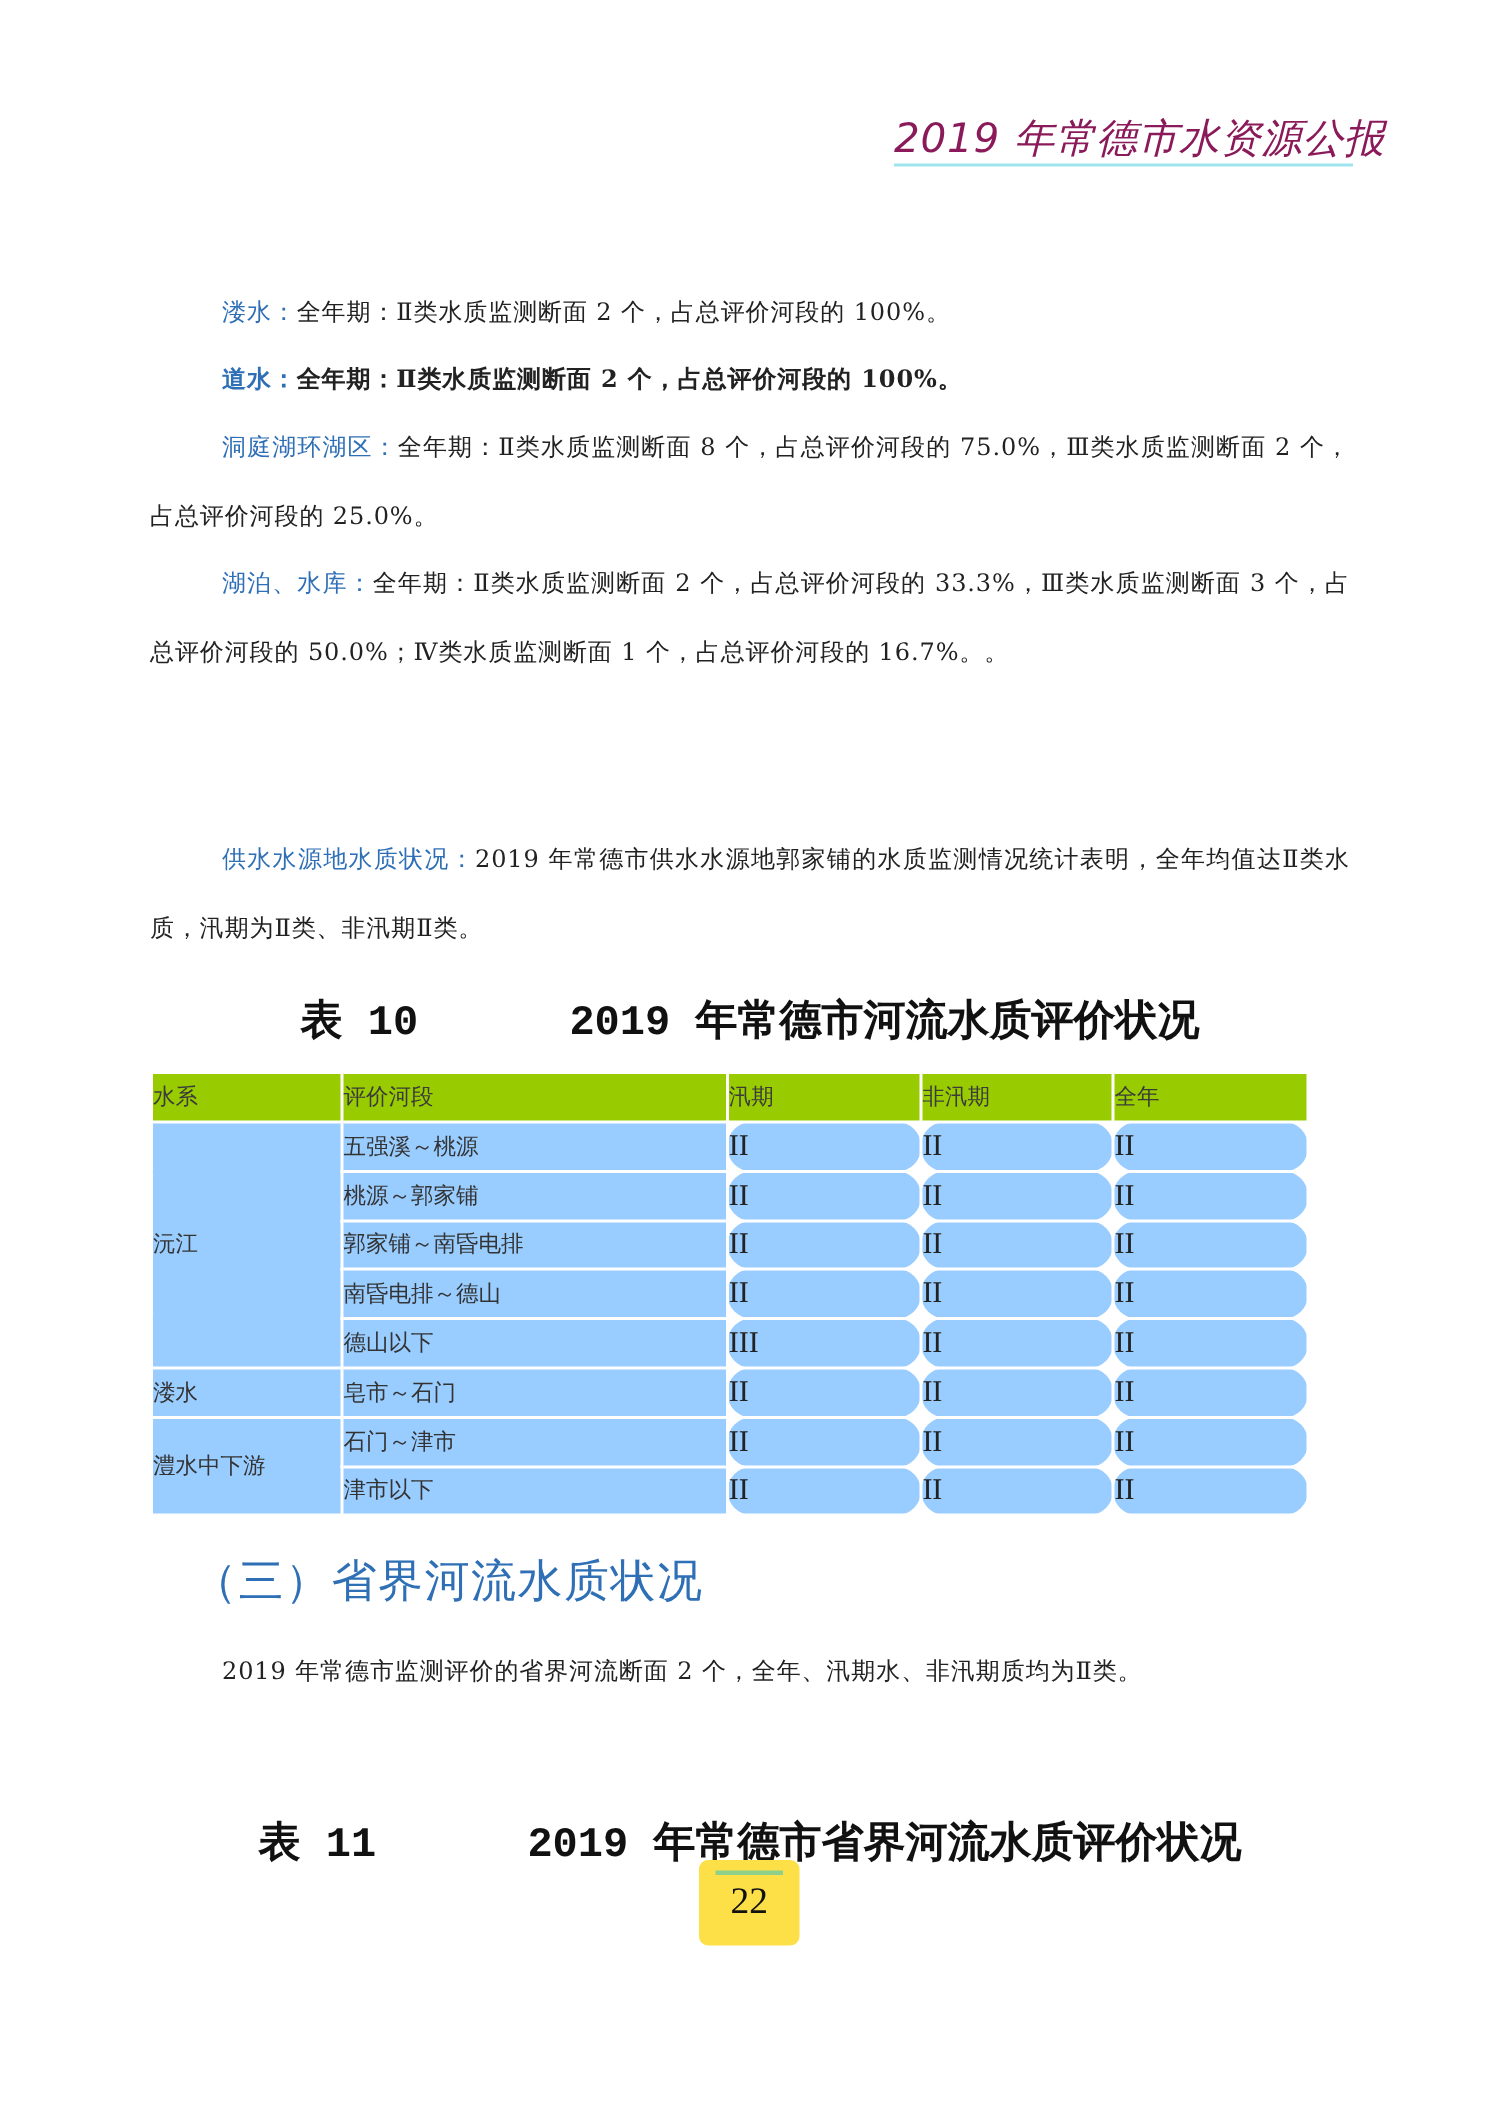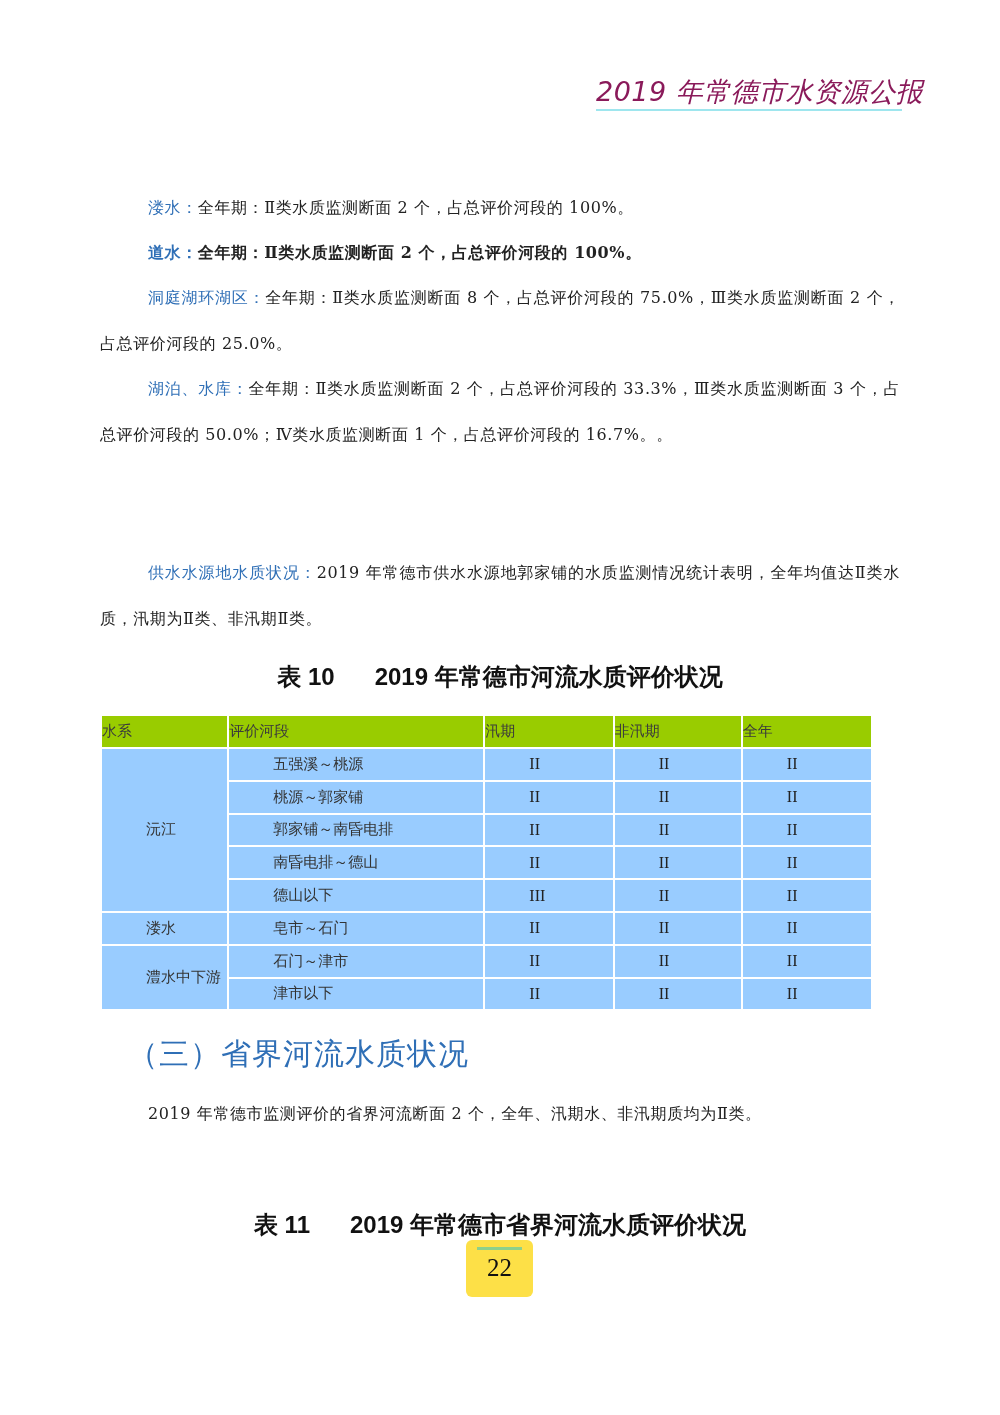--- a/index.html
+++ b/index.html
@@ -46,23 +46,23 @@
     .para .lead {
       color: #2f6fb6;
       font-family: "DejaVu Sans", "Liberation Sans", sans-serif;
     }
     .indent { text-indent: 48px; }
     .caption {
       position: absolute;
       left: 0;
       width: 1000px;
       text-align: center;
-      font-family: Liberation Sans, sans-serif;
+      font-family: Liberation Mono, monospace;
       font-weight: bold;
-      font-size: 24px;
+      font-size: 28px;
       color: #111111;
       white-space: pre;
     }
     .section-heading {
       position: absolute;
       left: 128px;
       top: 1034px;
       font-family: Liberation Mono, monospace;
       font-size: 30px;
       color: #2f6fb6;
@@ -84,26 +84,26 @@
       padding: 0;
     }
     table.wq th {
       background: #99cc00;
       font-weight: normal;
       color: #3b3b3b;
       height: 31px;
     }
     table.wq td {
       background: #99ccff;
-      padding-left: 44px;
     }
     table.wq td.grade {
       font-family: "Liberation Serif", "DejaVu Serif", serif;
-      font-size: 16px;
+      font-size: 20px;
       color: #222222;
+      border-radius: 16px;
     }
     .col-sys { width: 127px; }
     .col-seg { width: 259px; }
     .col-a { width: 129px; }
     .col-b { width: 128px; }
     .col-c { width: 130px; }
     .page-badge {
       position: absolute;
       left: 466px;
       top: 1240px;

